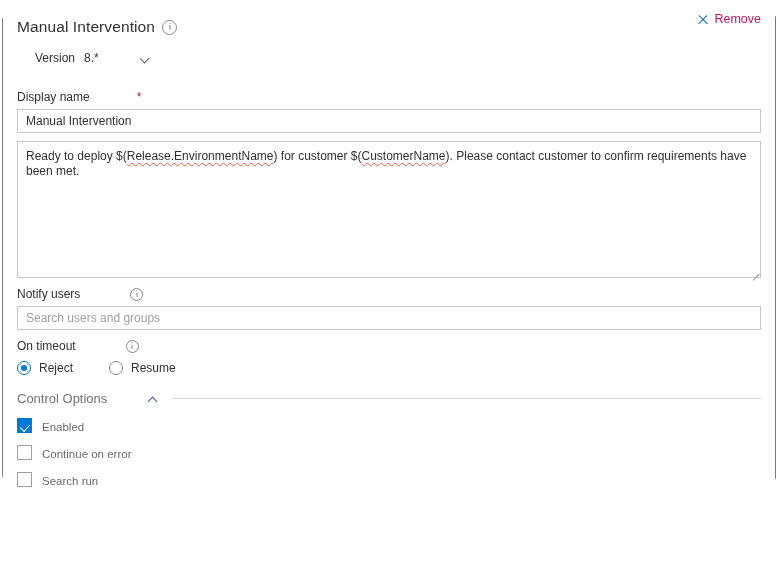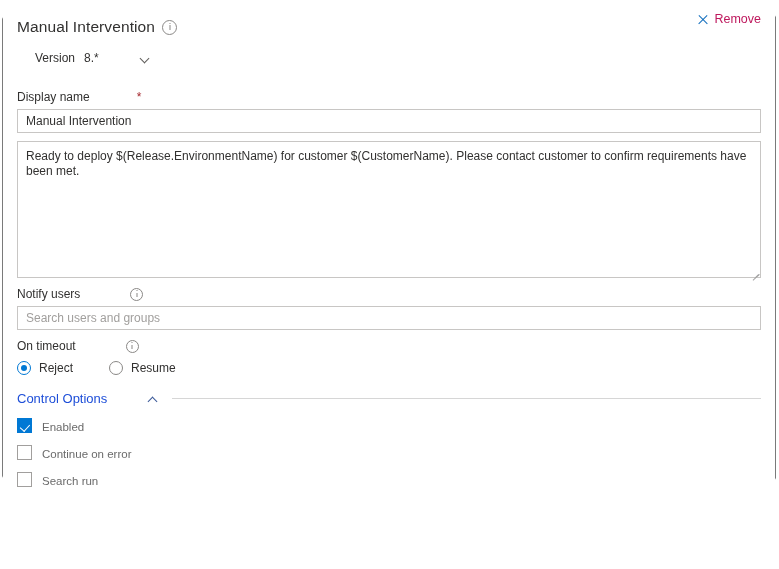--- a/index.html
+++ b/index.html
@@ -211,20 +211,21 @@
     box-sizing: border-box;
     border: 1px solid #c8c6c4;
     background: #fff;
     font-size: 12px;
     color: #323130;
     padding: 7px 8px;
     line-height: 15px;
     overflow: hidden;
   }
   .squiggle {
+    text-decoration: underline;
     text-decoration-style: wavy;
     text-decoration-color: #e05c4b;
     text-decoration-thickness: 1px;
     text-underline-offset: 2px;
     margin-top: 12px;
   }
   .resize-grip {
     position: absolute;
     right: 2px;
     bottom: 2px;
@@ -285,21 +286,21 @@
   }
 
   
   .section-head {
     display: flex;
     align-items: center;
     margin-top: 16px;
   }
   .section-title {
     font-size: 13px;
-    color: #1d4ed8;
+    color: #737373;
     white-space: nowrap;
   }
   .section-rule {
     flex: 1 1 auto;
     height: 1px;
     background: #d6d6d6;
     margin-left: 14px;
   }
 
   

